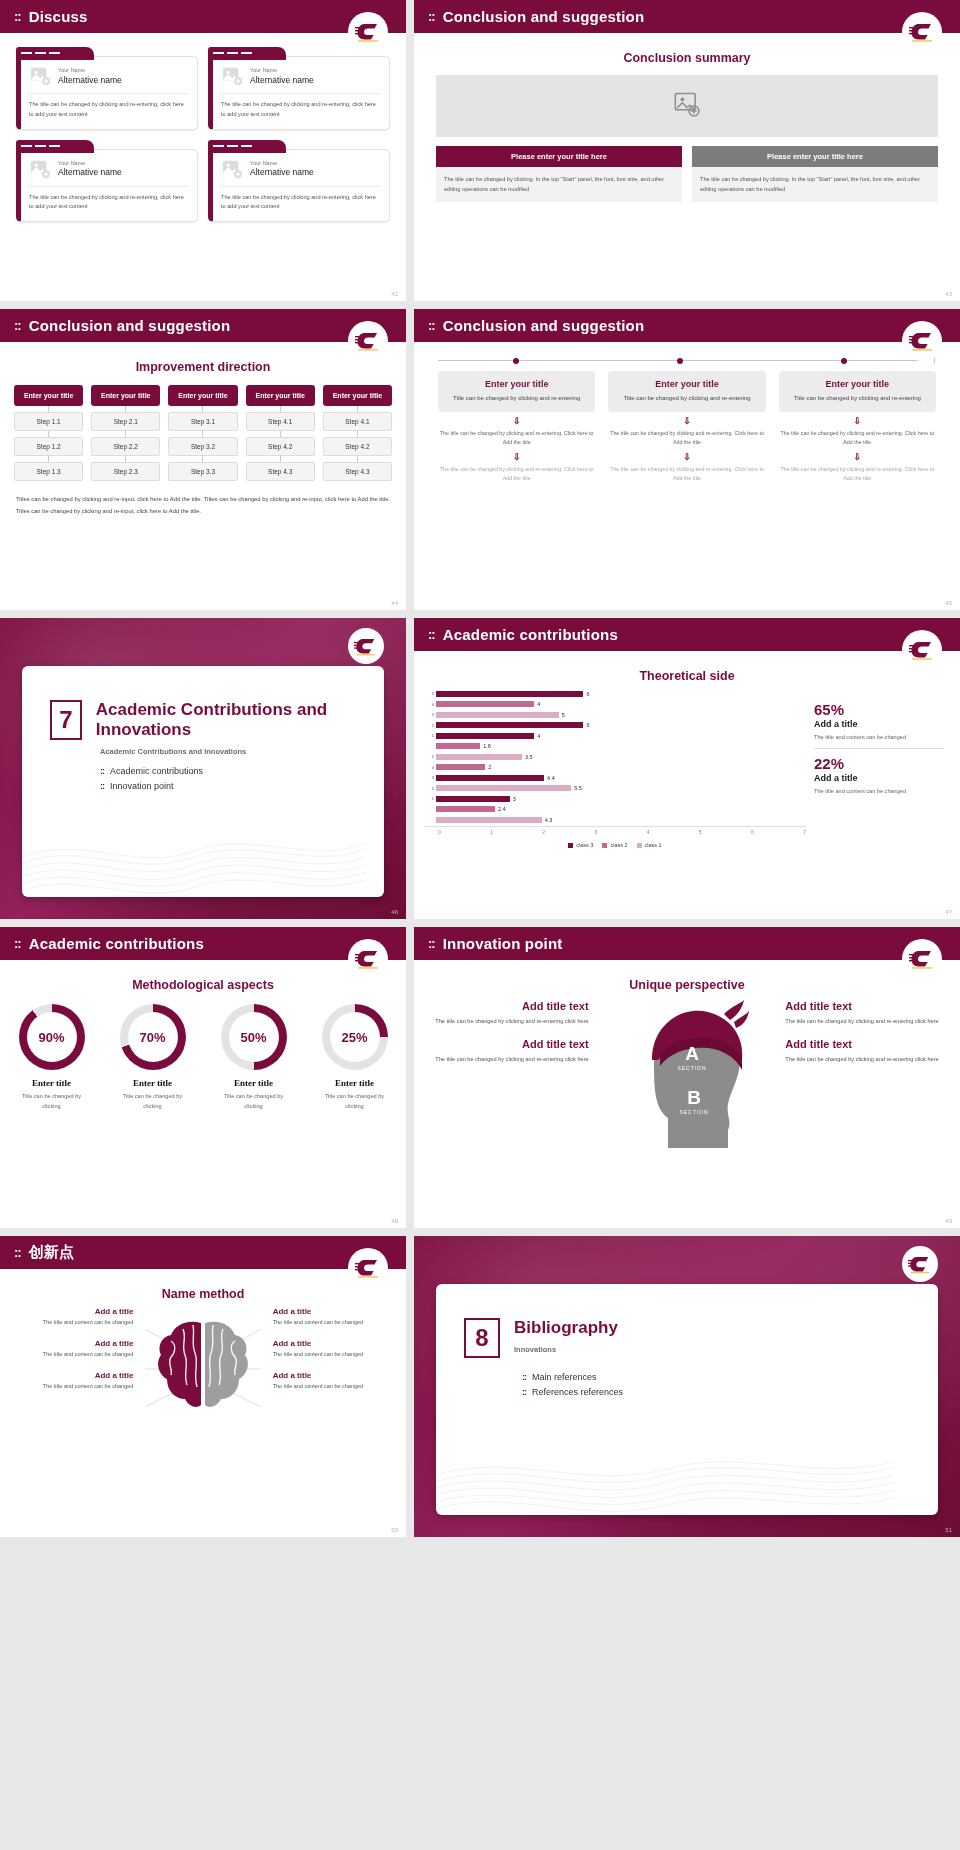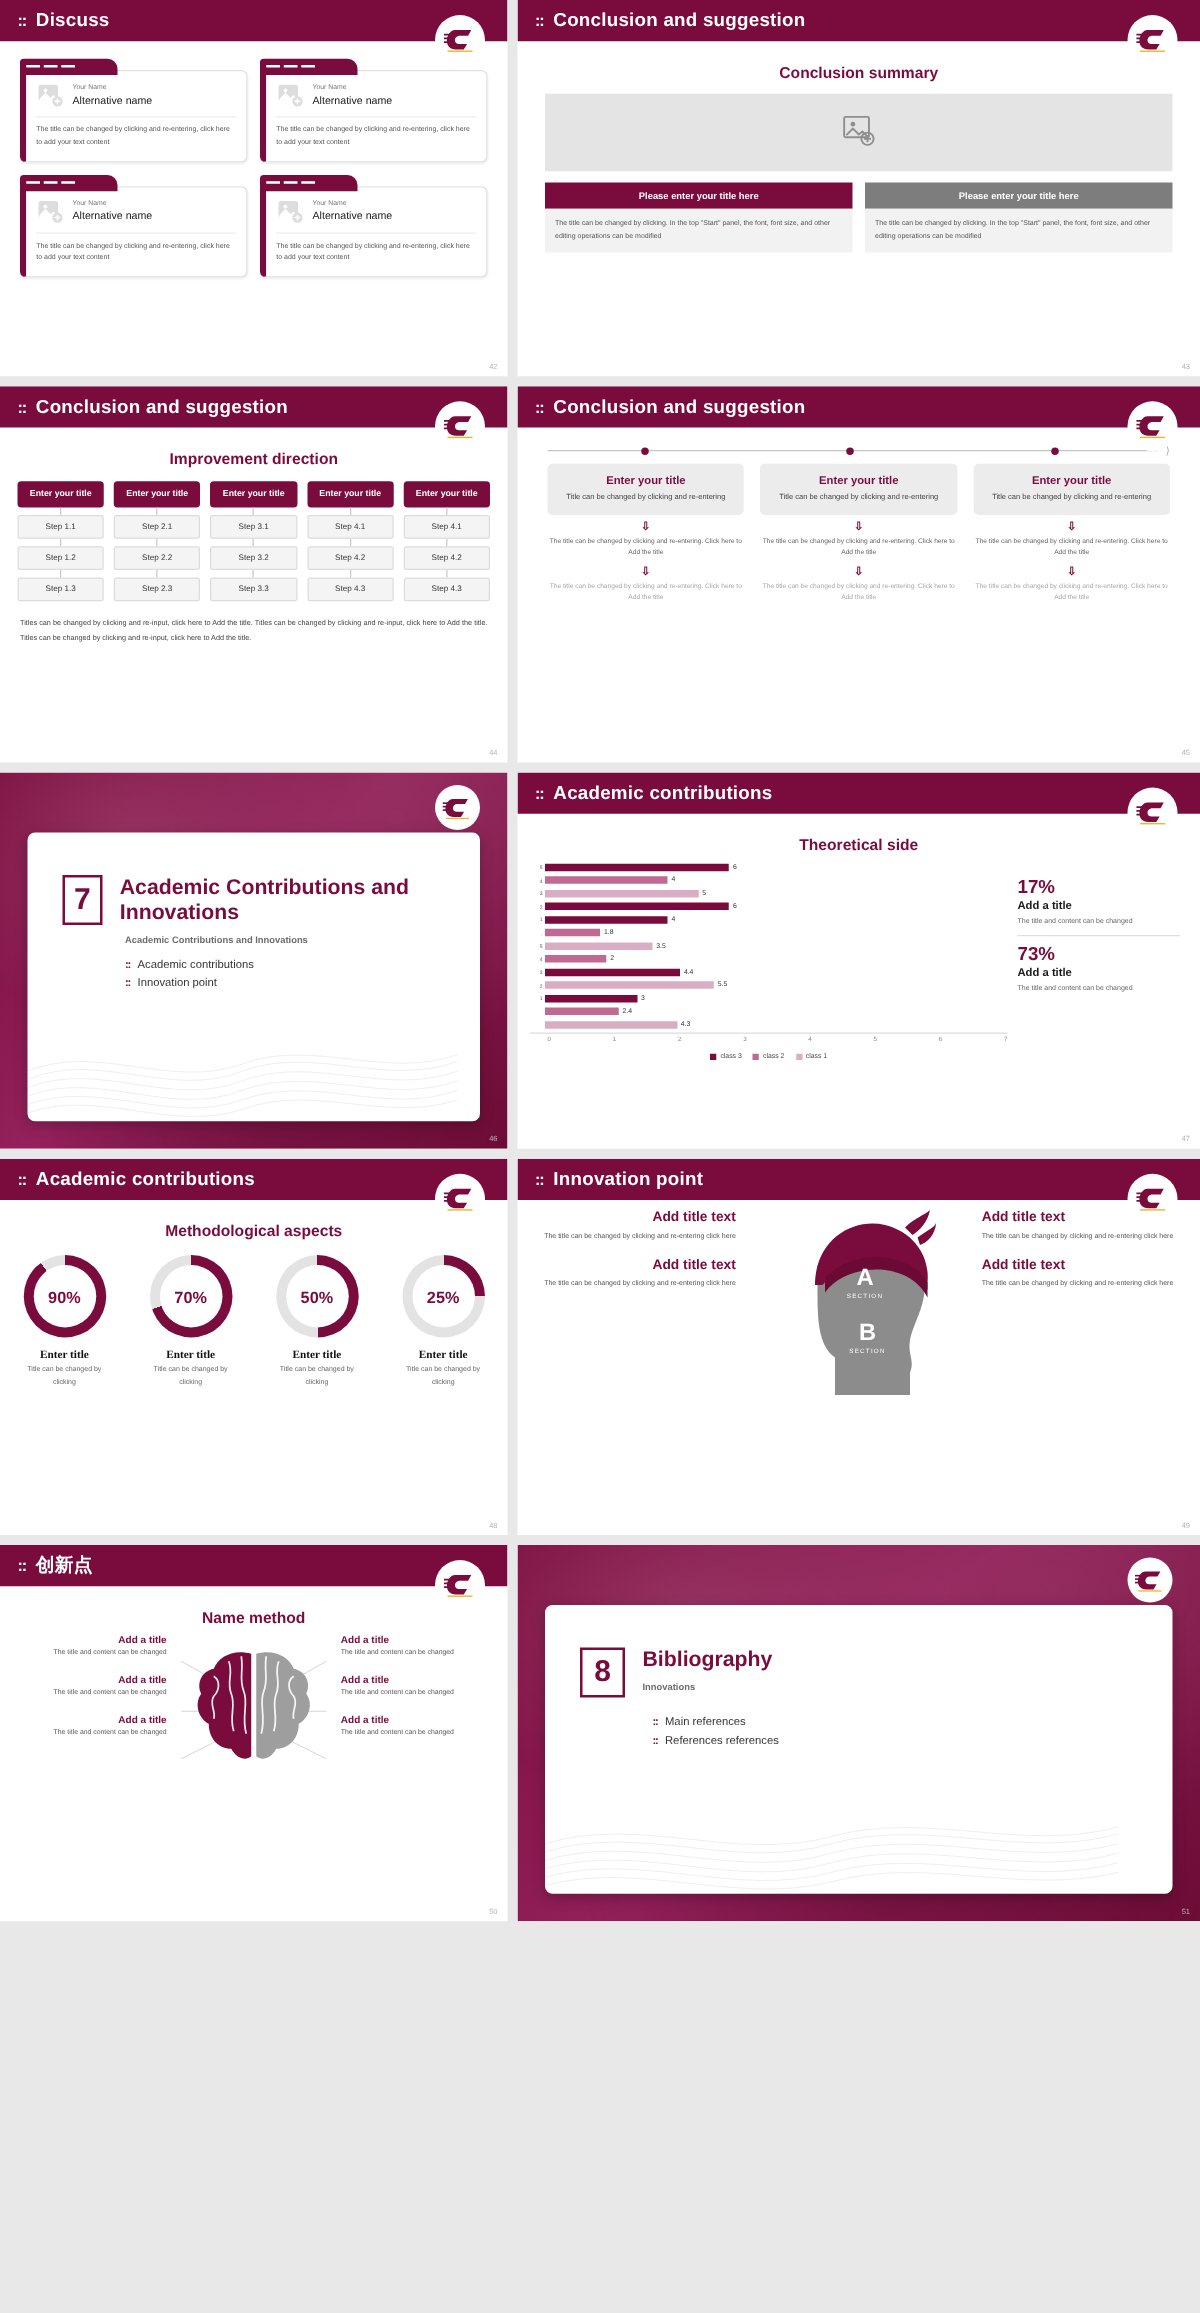--- a/index.html
+++ b/index.html
@@ -630,26 +630,26 @@
               <span>class 2</span>
             </span>
             <span>
               <i style="background: rgb(217, 174, 196);"></i>
               <span>class 1</span>
             </span>
           </div>
       </div>
       <div class="stats">
         <div class="stat b">
-          <div class="p">17%</div>
+          <div class="p">65%</div>
           <div class="t">Add a title</div>
           <div class="d">The title and content can be changed</div>
         </div>
         <div class="stat">
-          <div class="p">73%</div>
+          <div class="p">22%</div>
           <div class="t">Add a title</div>
           <div class="d">The title and content can be changed</div>
         </div>
       </div>
     </div>
     <div class="pg">47</div>
   </div>
 
   <div class="slide">
     <div class="hdr">
@@ -710,20 +710,21 @@
       <svg width="26" height="20" viewBox="0 0 26 20">
           <g fill="#7a0c3d">
             <path d="M9 2h13l-2.5 4.5H13c-2.5 0-4 1.8-4 3.6 0 1.7 1.2 3 3.3 3h6.4L16 17.6H9.6C5 17.6 2.5 14.5 2.5 10.6 2.5 6 5.6 2 9 2z"></path>
             <rect x="0" y="5" width="7" height="1.4"></rect>
             <rect x="0" y="8" width="5" height="1.4"></rect>
             <rect x="0" y="11" width="6" height="1.4"></rect>
           </g>
           <rect x="3" y="18.4" width="20" height="1.1" fill="#f0b323"></rect>
         </svg>
     </div>
+    <div class="ctr-title">Unique perspective</div>
     <div class="three">
       <div class="tb" style="text-align:right">
         <div class="h">Add title text</div>
         <div class="d">The title can be changed by clicking and re-entering click here</div>
         <div class="h">Add title text</div>
         <div class="d">The title can be changed by clicking and re-entering click here</div>
       </div>
       <div class="figbox">
         <svg width="125" height="150" viewBox="0 0 125 150">
           <path d="M30 62 C30 28 56 8 80 12 C104 16 118 38 116 62 C115 80 106 92 104 104 C102 116 108 120 104 130 L104 148 L44 148 L44 118 C30 108 30 86 30 62 Z" fill="#8c8c8c"></path>

